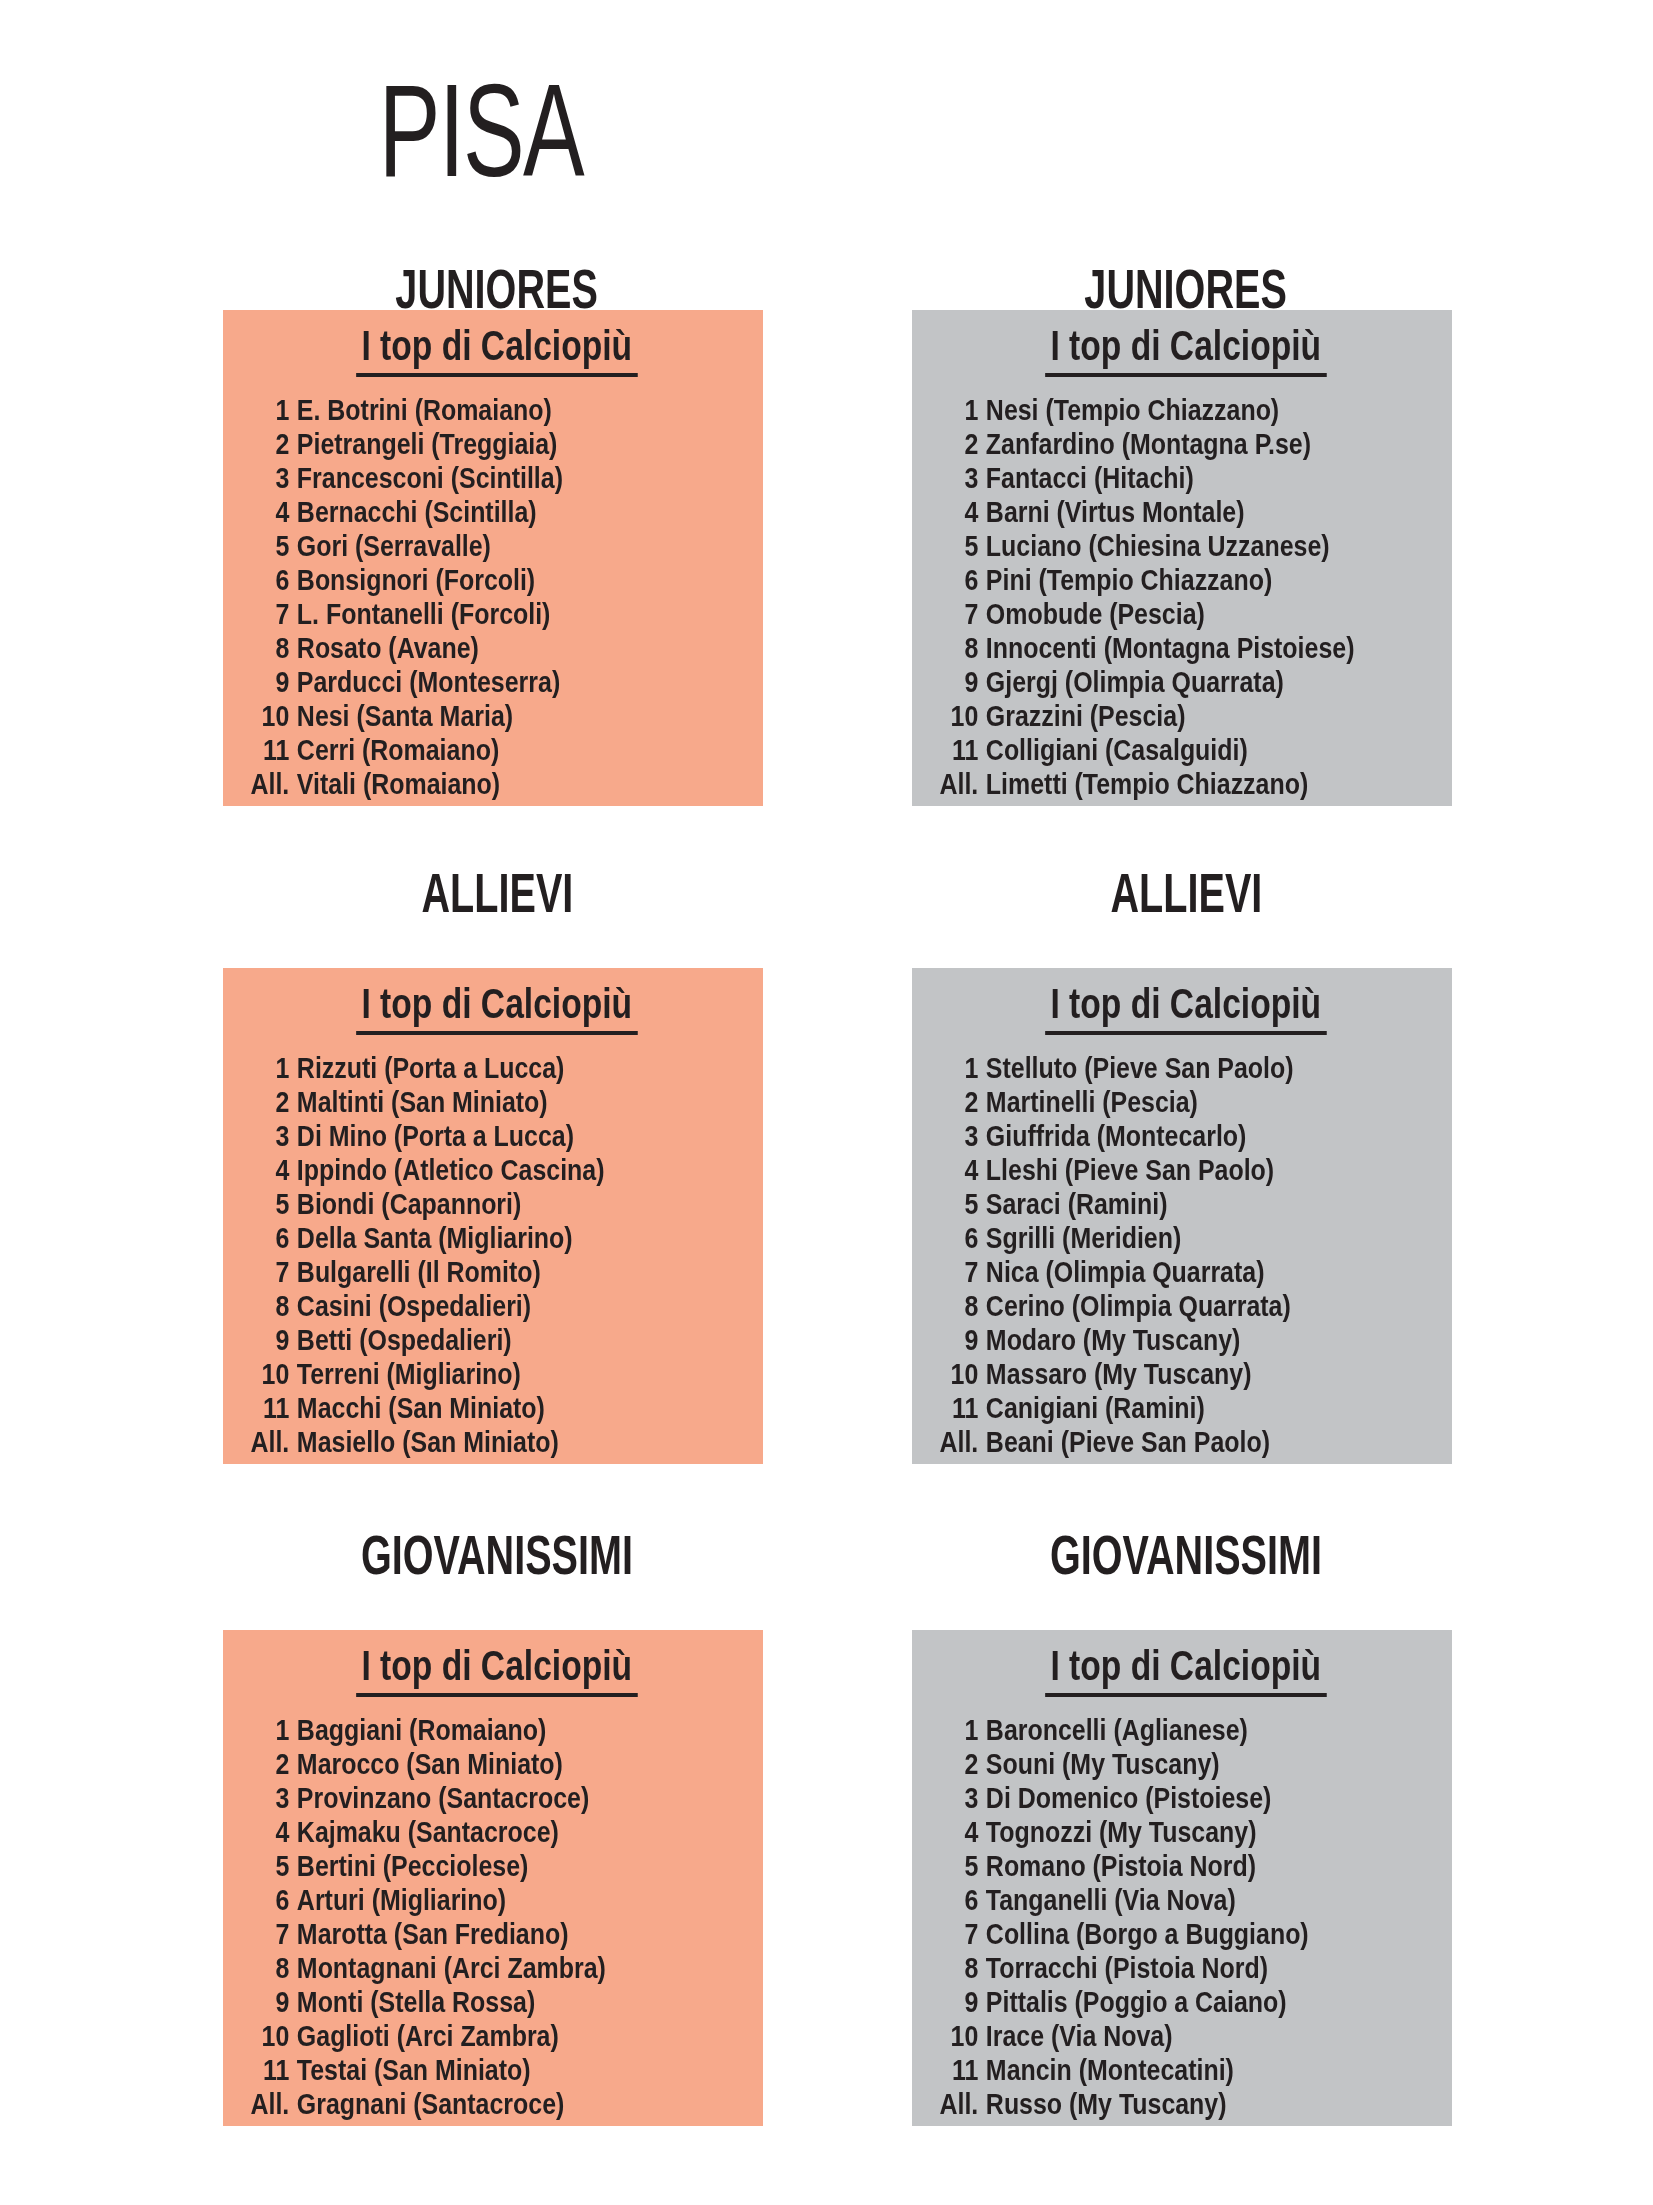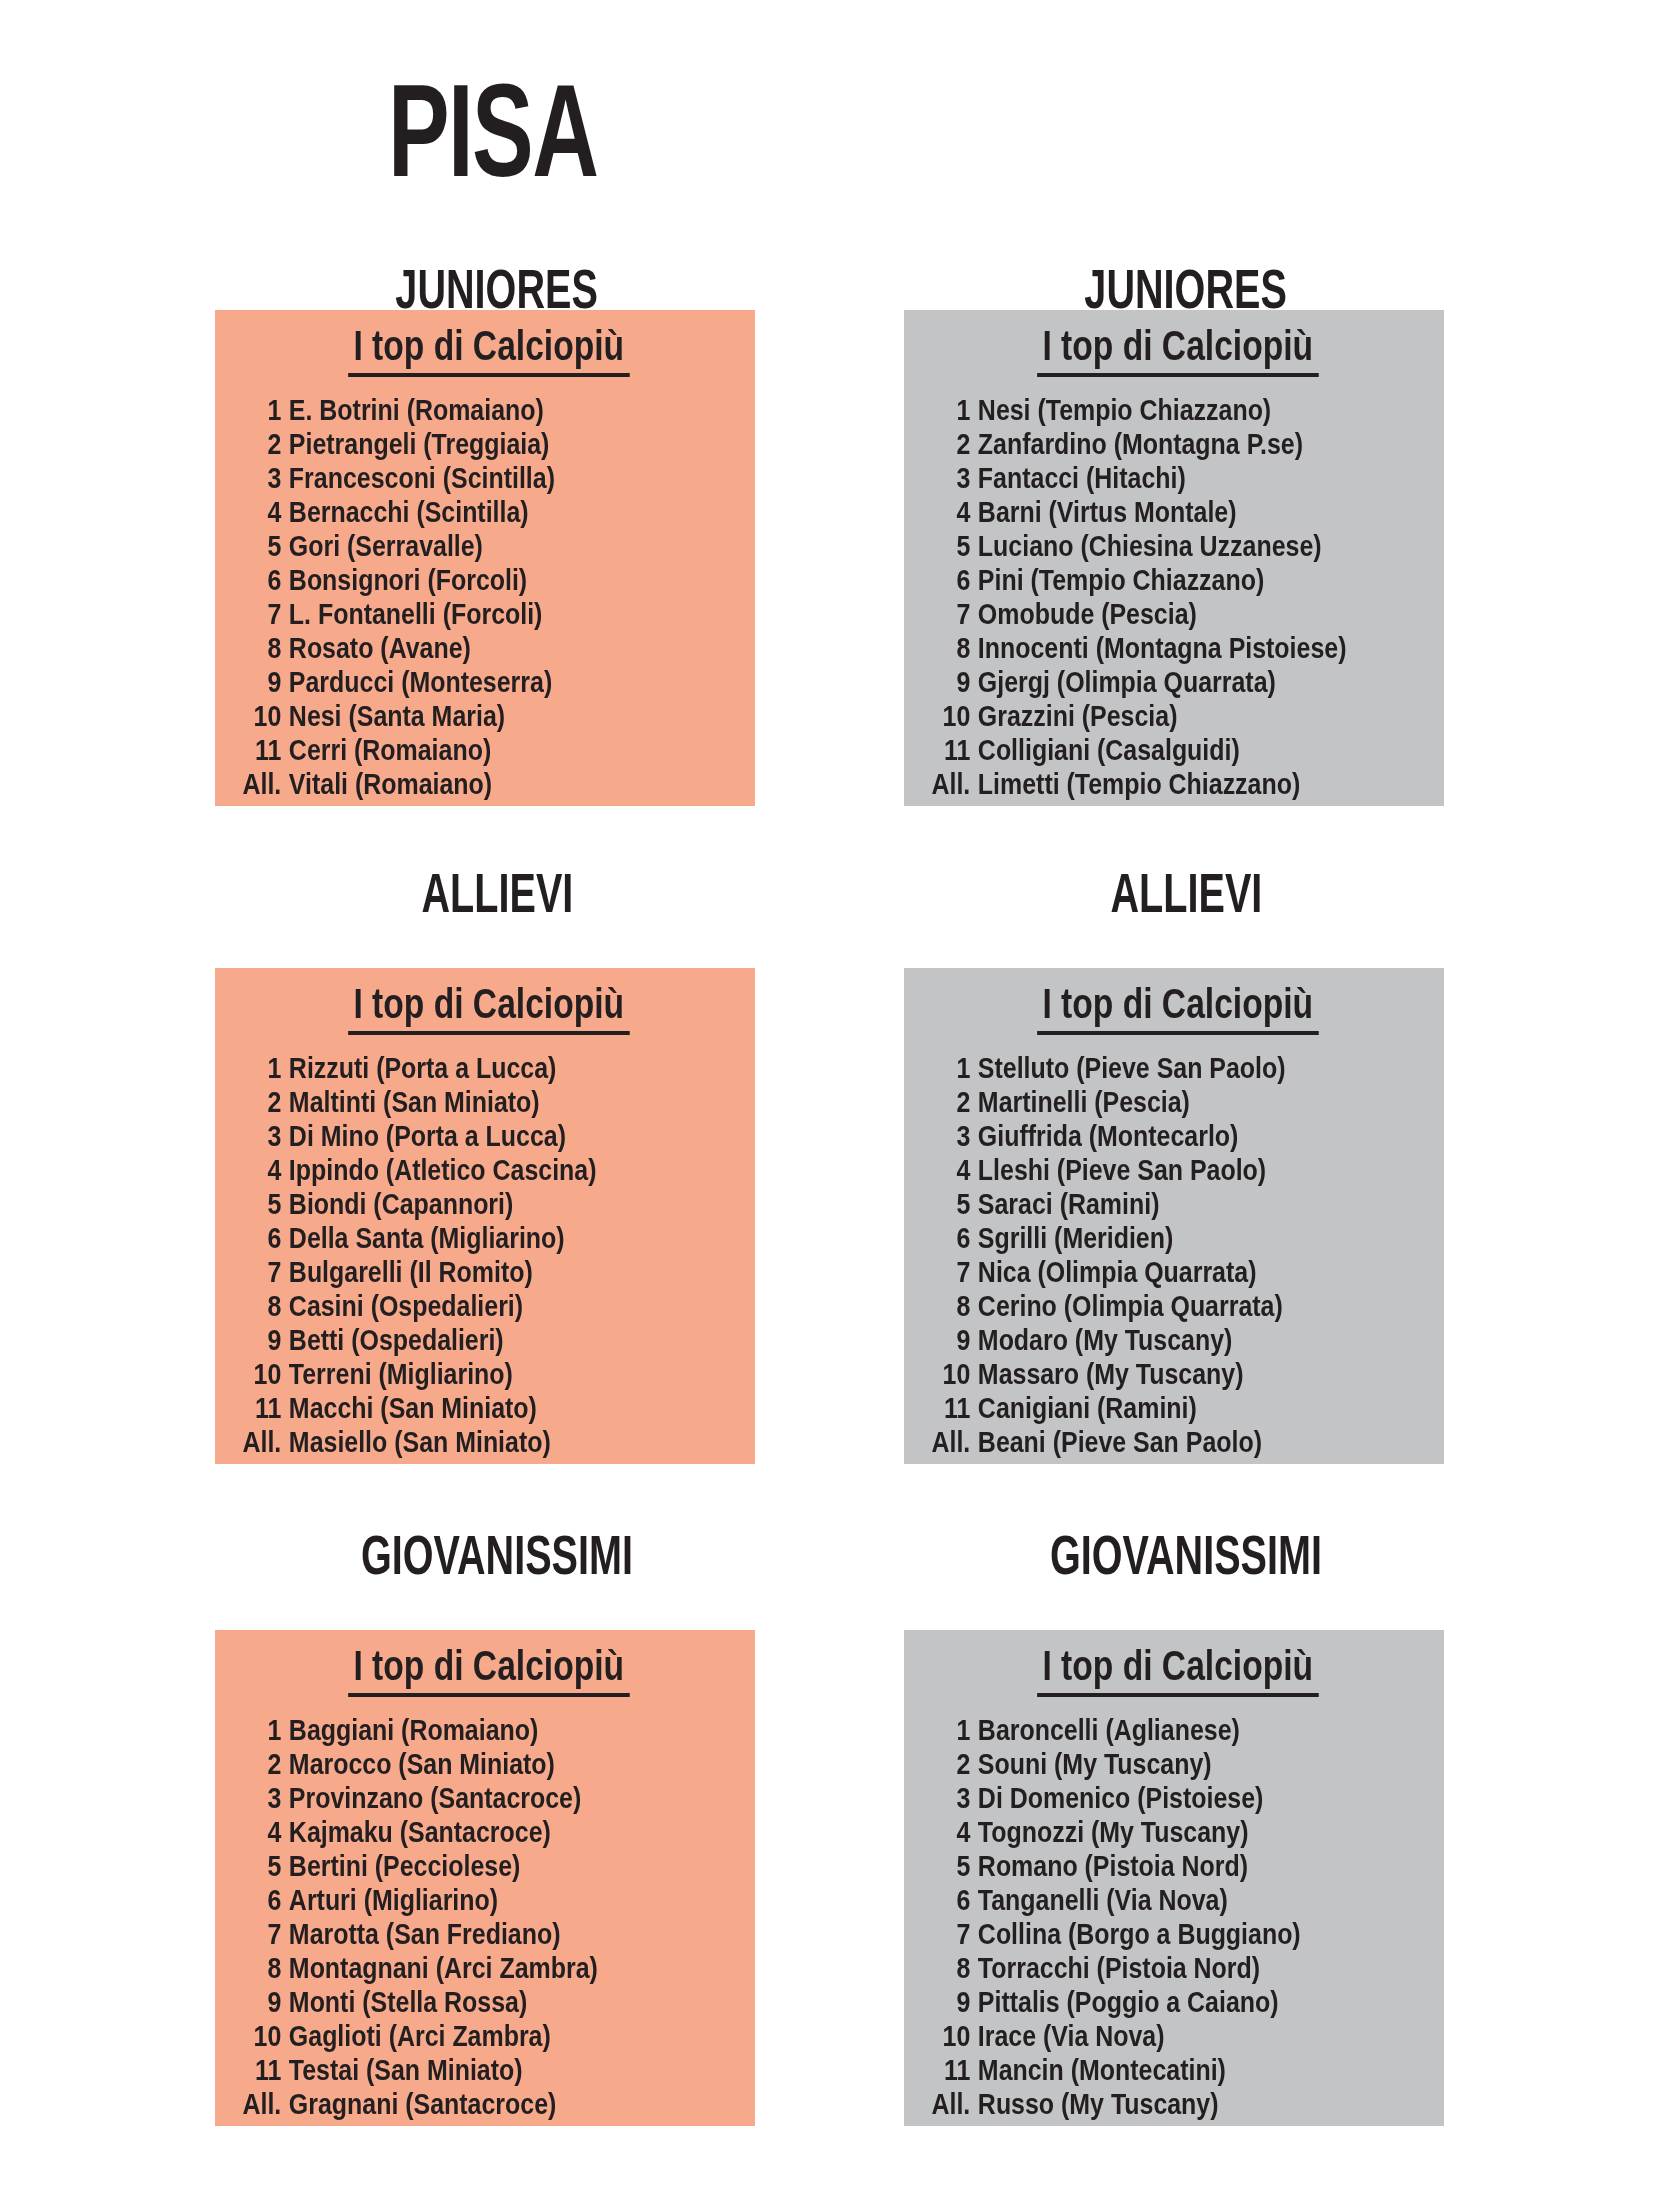--- a/index.html
+++ b/index.html
@@ -9,40 +9,40 @@
     font-family:"Liberation Sans", sans-serif;
     color:#231f20;
     overflow:hidden;
   }
   .page{position:relative;width:1654px;height:2205px;}
   .col{position:absolute;top:0;width:540px;height:2205px;}
   .col-0{left:211px;}
   .col-1{left:900px;}
 
   .city{
-    position:absolute;top:65px;left:12px;width:100%;
+    position:absolute;top:65px;left:0;width:100%;
     margin:0;text-align:center;
-    font-size:132px;line-height:1;font-weight:bold;
+    font-size:132px;line-height:1;font-weight:normal;
     letter-spacing:-2.2px;white-space:nowrap;
   }
   .city .sqz{display:inline-block;transform:scaleX(0.70);transform-origin:center;}
 
   .hdr{
     position:absolute;left:0;width:100%;
     margin:16px;text-align:center;
     font-size:55px;line-height:1;font-weight:bold;
     letter-spacing:0px;white-space:nowrap;
   }
   .hdr .sqz{display:inline-block;transform:scaleX(0.72);transform-origin:center;}
   .hdr-0{top:246px;}
   .hdr-1{top:850px;}
   .hdr-2{top:1512px;}
 
   .panel{
-    position:absolute;left:4px;width:540px;height:496px;
+    position:absolute;left:12px;width:540px;height:496px;
     box-sizing:border-box;
     padding:14.3px 11px 0 19.3px;
   }
   .panel-0{top:310px;}
   .panel-1{top:968px;}
   .panel-2{top:1630px;}
 
   .panel-title{
     margin:0;text-align:center;
     font-size:42px;line-height:1.05;font-weight:bold;

